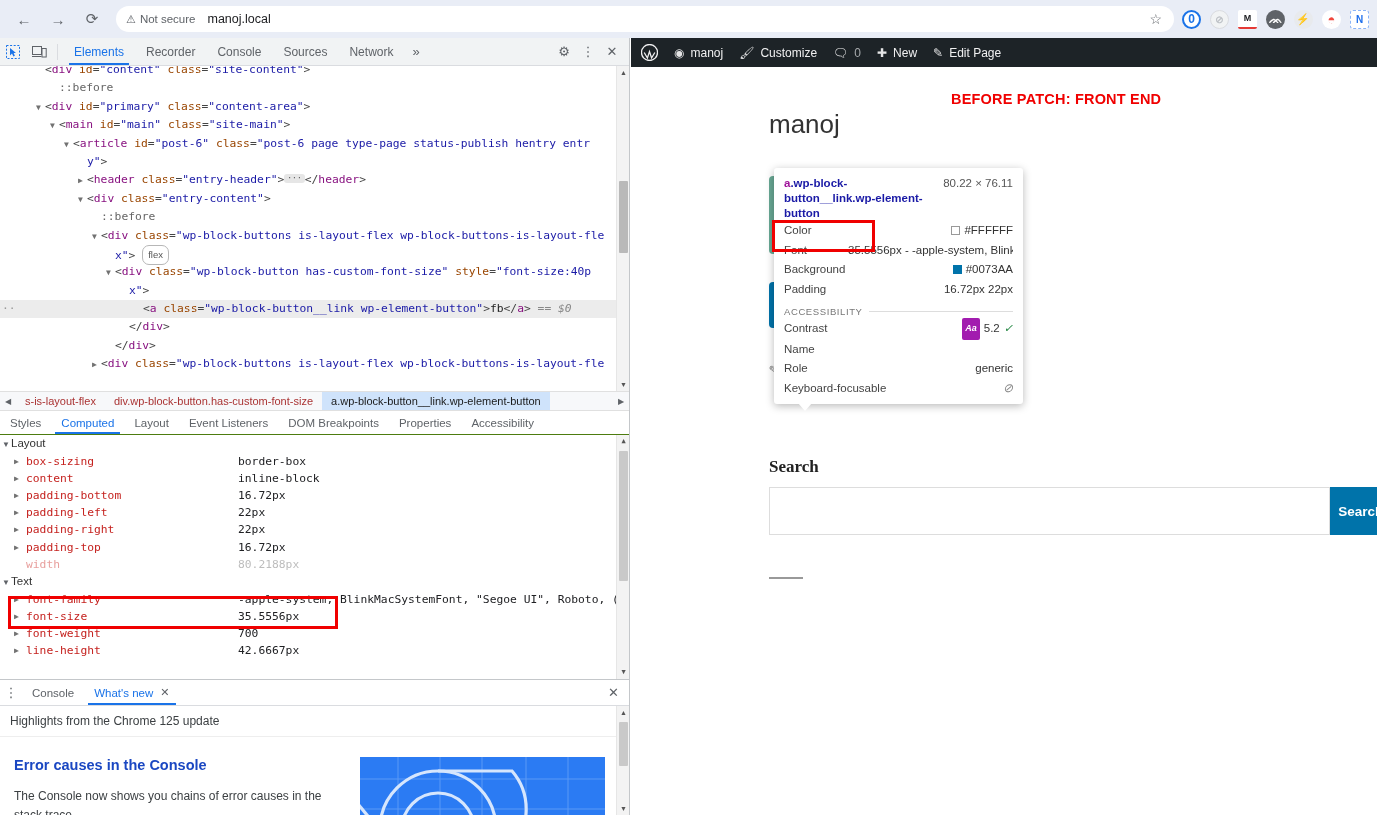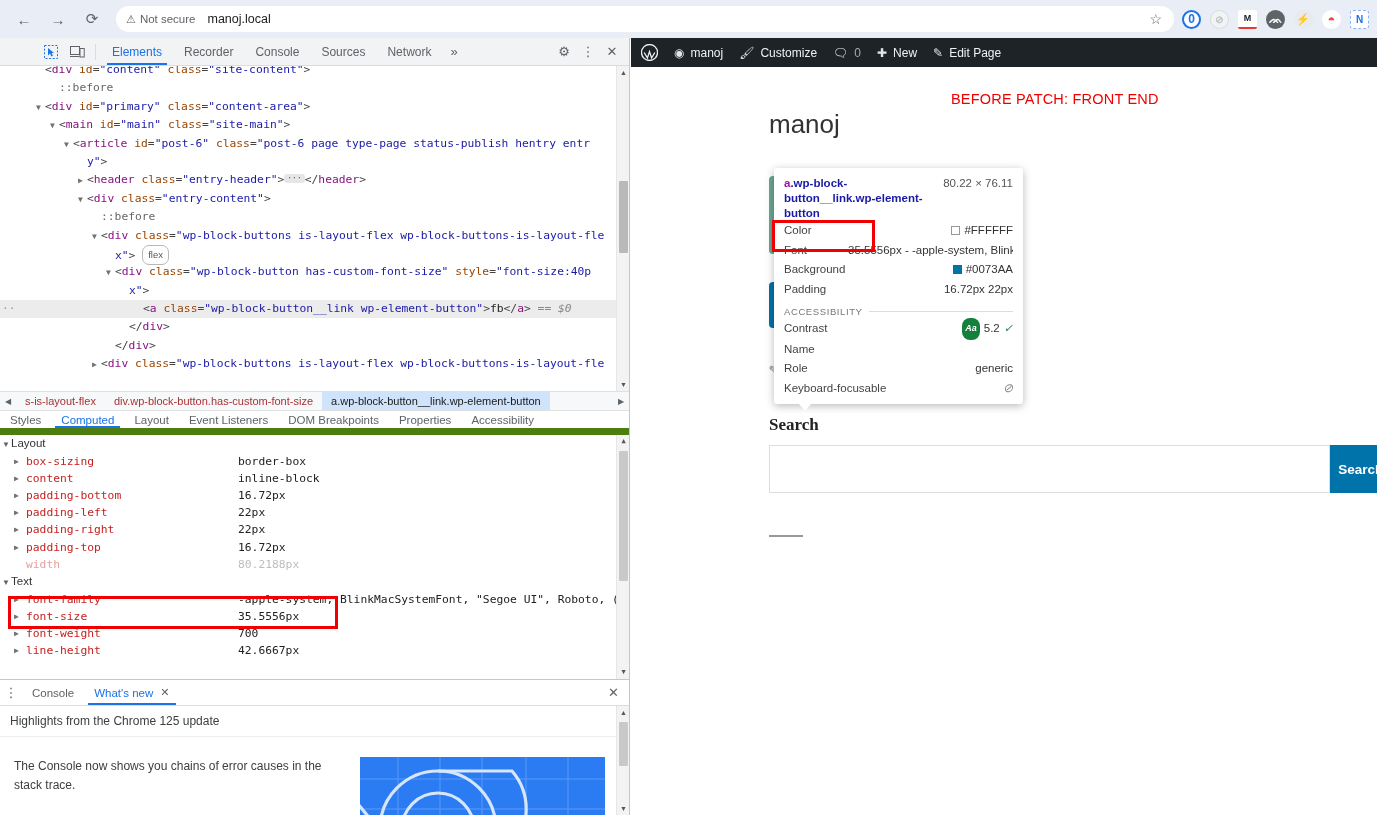--- a/index.html
+++ b/index.html
@@ -48,21 +48,21 @@
   .ext-7 { background:#fff; color:#1f6feb; font-size:10px; border:1px dashed #8ab4f8; border-radius:3px; font-weight:bold; }
 
   
   .devtools {
     position:absolute; left:0; top:38px; width:630px; height:777px;
     background:#ffffff; border-right:1px solid #c4c7ca;
     display:flex; flex-direction:column;
   }
   .dt-toolbar {
     height:28px; background:#f1f3f4; display:flex; align-items:center;
-    border-bottom:1px solid #dadce0; flex:none;padding-left:38px;
+    border-bottom:1px solid #dadce0; flex:none;
   }
   .dt-tool-ico {
     width:26px; height:24px; display:flex; align-items:center; justify-content:center;
     color:#5f6368;
   }
   .dt-tool-ico.active { color:#1a73e8; }
   .dt-sep { width:1px; height:16px; background:#dadce0; margin:0 5px; }
   .dt-tabs { display:flex; align-items:center; gap:0; flex:1; height:100%; }
   .dt-tab {
     height:100%; display:flex; align-items:center; padding:0 11px;
@@ -116,21 +116,21 @@
   .crumbs {
     height:20px; background:#f7f8fa; border-top:1px solid #e0e0e0; border-bottom:1px solid #e0e0e0;
     display:flex; align-items:center; font-size:11px; color:#9c2b2b; flex:none;
   }
   .crumb-arrow { width:16px; text-align:center; color:#5f6368; font-size:8px; }
   .crumb { padding:0 9px; color:#a33; white-space:nowrap; height:100%; display:flex; align-items:center;text-align:center; }
   .crumb.active { background:#cfe3fb; color:#1a1a1a; }
 
   
   .sub-tabs {
-    height:24px; display:flex; align-items:center; border-bottom:7px solid #4d7c0f;
+    height:24px; display:flex; align-items:center; border-bottom:1px solid #4d7c0f;
     background:#fff; flex:none;
   }
   .sub-tab {
     height:100%; display:flex; align-items:center; padding:0 10px;
     font-size:11.5px; color:#5f6368; position:relative; white-space:nowrap;
   }
   .sub-tab.sel { color:#1a73e8; }
   .sub-tab.sel:after { content:""; position:absolute; left:4px; right:4px; bottom:0; height:2px; background:#1a73e8; }
 
   .computed {
@@ -180,21 +180,21 @@
     color:#f0f0f1; font-size:12px; gap:0;
   }
   .ab-item { display:flex; align-items:center; gap:6px; padding:0 8px; height:100%; white-space:nowrap; }
   .ab-logo { font-size:16px; padding-left:10px; }
   .ab-ico { font-size:12px; opacity:.95; }
   .ab-count { color:#a7aaad; }
 
   .site-body { padding:42px 0 0 138px; position:relative; }
   .site-title { font-size:26px; color:#333; font-weight:normal; font-family:"Liberation Sans",sans-serif; }
   .annot {
-    position:absolute; left:320px; top:24px; color:#f00000; font-weight:normal;
+    position:absolute; left:320px; top:24px; color:#f00000; font-weight:bold;
     font-size:14.5px; letter-spacing:.2px;text-align:center;
   }
 
   .btn-fb-wrap { margin-top:36px; position:relative; }
   .hl-box {
     width:83px; height:78px; background:#68a894; border-radius:4px;
     display:flex; align-items:center; justify-content:center;
   }
   .hl-inner {
     width:47px; height:47px; background:#6aa6d8;
@@ -203,21 +203,21 @@
     font-family:"Liberation Sans",sans-serif;
   }
   .btn-test {
     margin-top:28px; width:67px; height:46px; background:#0073aa; border-radius:4px;
     display:flex; align-items:center; justify-content:center;
     color:#fff; font-size:14px; font-weight:bold;
   }
   .edit-link { margin-top:34px; display:flex; align-items:center; gap:8px; color:#777; font-size:13px; }
   .pencil { font-size:12px; transform:rotate(-10deg); }
 
-  .search-sec { margin-top:38px; }
+  .search-sec { margin-top:80px; }
   .search-label { font-family:"Liberation Serif", serif; font-size:17px; font-weight:bold; color:#222; }
   .search-row { margin-top:10px; display:flex; }
   .search-input {
     width:578px; height:48px; border:1px solid #ddd; background:#fff;
     font-size:13px; padding:0 10px; font-family:"Liberation Sans",sans-serif;
   }
   .search-btn {
     width:48px; height:48px; background:#0073aa; color:#fff; border:none;
     font-weight:bold; font-size:13.5px; text-align:left; padding-left:8px;
     overflow:hidden; white-space:nowrap;
@@ -241,21 +241,21 @@
   .tip-v { color:#333; display:flex; align-items:center; gap:4px; white-space:nowrap; }
   .sw { width:9px; height:9px; display:inline-block; border:1px solid #999; }
   .sw-white { background:#fff; }
   .sw-blue { background:#0073AA; border-color:#0073AA; }
   .tip-font-val { overflow:hidden; text-overflow:ellipsis; max-width:165px; }
   .tip-a11y-head {
     color:#777; font-size:9.5px; letter-spacing:.6px; margin-top:7px; margin-bottom:1px;
     display:flex; align-items:center; gap:6px;
   }
   .tip-a11y-head .rule { flex:1; height:1px; background:#ddd; }
-  .aa-badge { background:#15803d; color:#fff; font-size:9px; font-weight:bold; padding:1px 3px; border-radius:8px; }
+  .aa-badge { background:#a21caf; color:#fff; font-size:9px; font-weight:bold; padding:1px 3px; border-radius:2px; }
   .ok { color:#188038; font-size:11px; }
   .no { color:#888; font-size:12px; }
   .tip-tail {
     position:absolute; left:24px; bottom:-7px; width:14px; height:8px;
     background:#fff; clip-path:polygon(0 0, 100% 0, 50% 100%);
   }
 </style>
 </head>
 <body>
 
@@ -449,20 +449,21 @@
         <div class="drawer-tab sel">
           <span>What's new</span>
           <span class="drawer-x">✕</span>
         </div>
         <div class="drawer-close">✕</div>
       </div>
       <div class="whatsnew-body">
         <div class="wn-sub">Highlights from the Chrome 125 update</div>
         <div class="wn-card">
           <div class="wn-text">
+            <div class="wn-title">Error causes in the Console</div>
             <div class="wn-desc">The Console now shows you chains of error causes in the stack trace.</div>
           </div>
           <div class="wn-img">
             <svg width="245" height="90" viewBox="0 0 245 90">
               <rect width="245" height="90" fill="#2b7bf3"></rect>
               <g stroke="#6ba3f7" stroke-width="1" fill="none" opacity="0.75">
                 <line x1="0" y1="22" x2="245" y2="22"></line>
                   <line x1="0" y1="52" x2="245" y2="52"></line>
                 <line x1="0" y1="80" x2="245" y2="80"></line>
                 <line x1="38" y1="0" x2="38" y2="90"></line>

